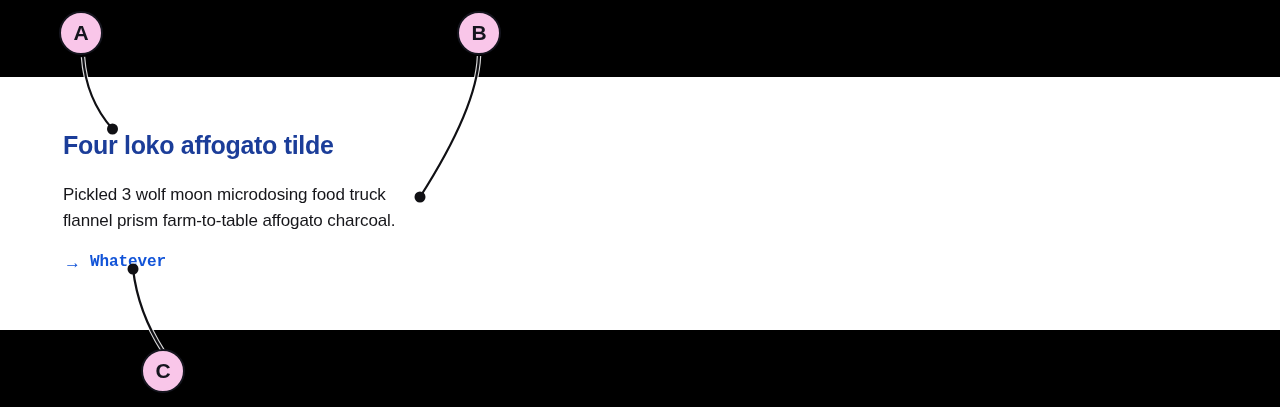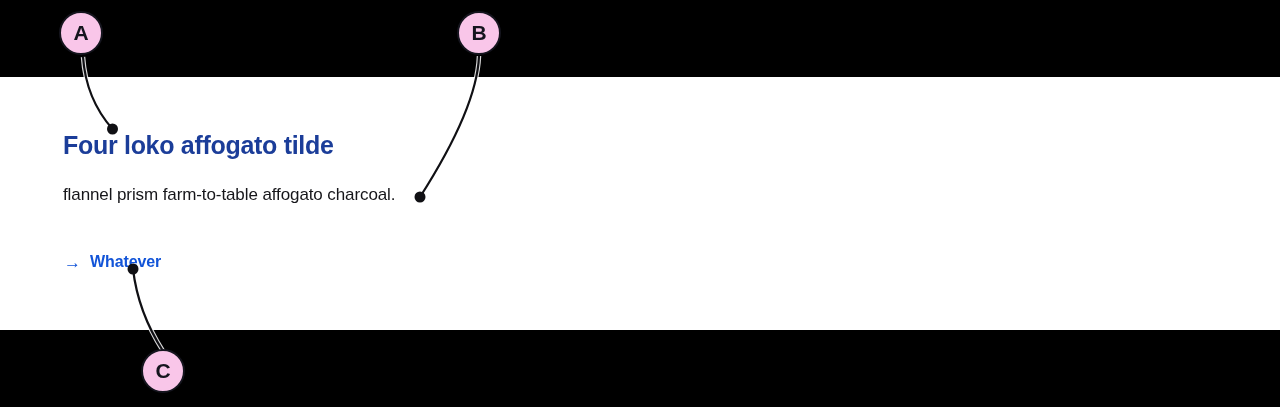--- a/index.html
+++ b/index.html
@@ -65,20 +65,21 @@
     font-size: 17px;
     line-height: 1;
     font-weight: 400;
     color: #1254d8;
   }
   .link-label {
     font-size: 16px;
     font-weight: 700;
     color: #1254d8;
     letter-spacing: -0.1px;
+    font-family: Liberation Mono, monospace;
   }
 
   .connector-layer {
     position: absolute;
     left: 0;
     top: 0;
     width: 1280px;
     height: 407px;
     pointer-events: none;
   }
@@ -107,20 +108,21 @@
 
 <div class="screen">
 
   <div class="bar bar-top"></div>
   <div class="bar bar-bottom"></div>
 
   <div class="content">
     <h1 class="page-title">Four loko affogato tilde</h1>
 
     <div class="body-text">
+      <div class="body-line">Pickled 3 wolf moon microdosing food truck</div>
       <div class="body-line">flannel prism farm-to-table affogato charcoal.</div>
     </div>
 
     <a class="link-row">
       <span class="link-arrow">→</span>
       <span class="link-label">Whatever</span>
     </a>
   </div>
 
   <svg class="connector-layer" viewBox="0 0 1280 407" xmlns="http://www.w3.org/2000/svg">

